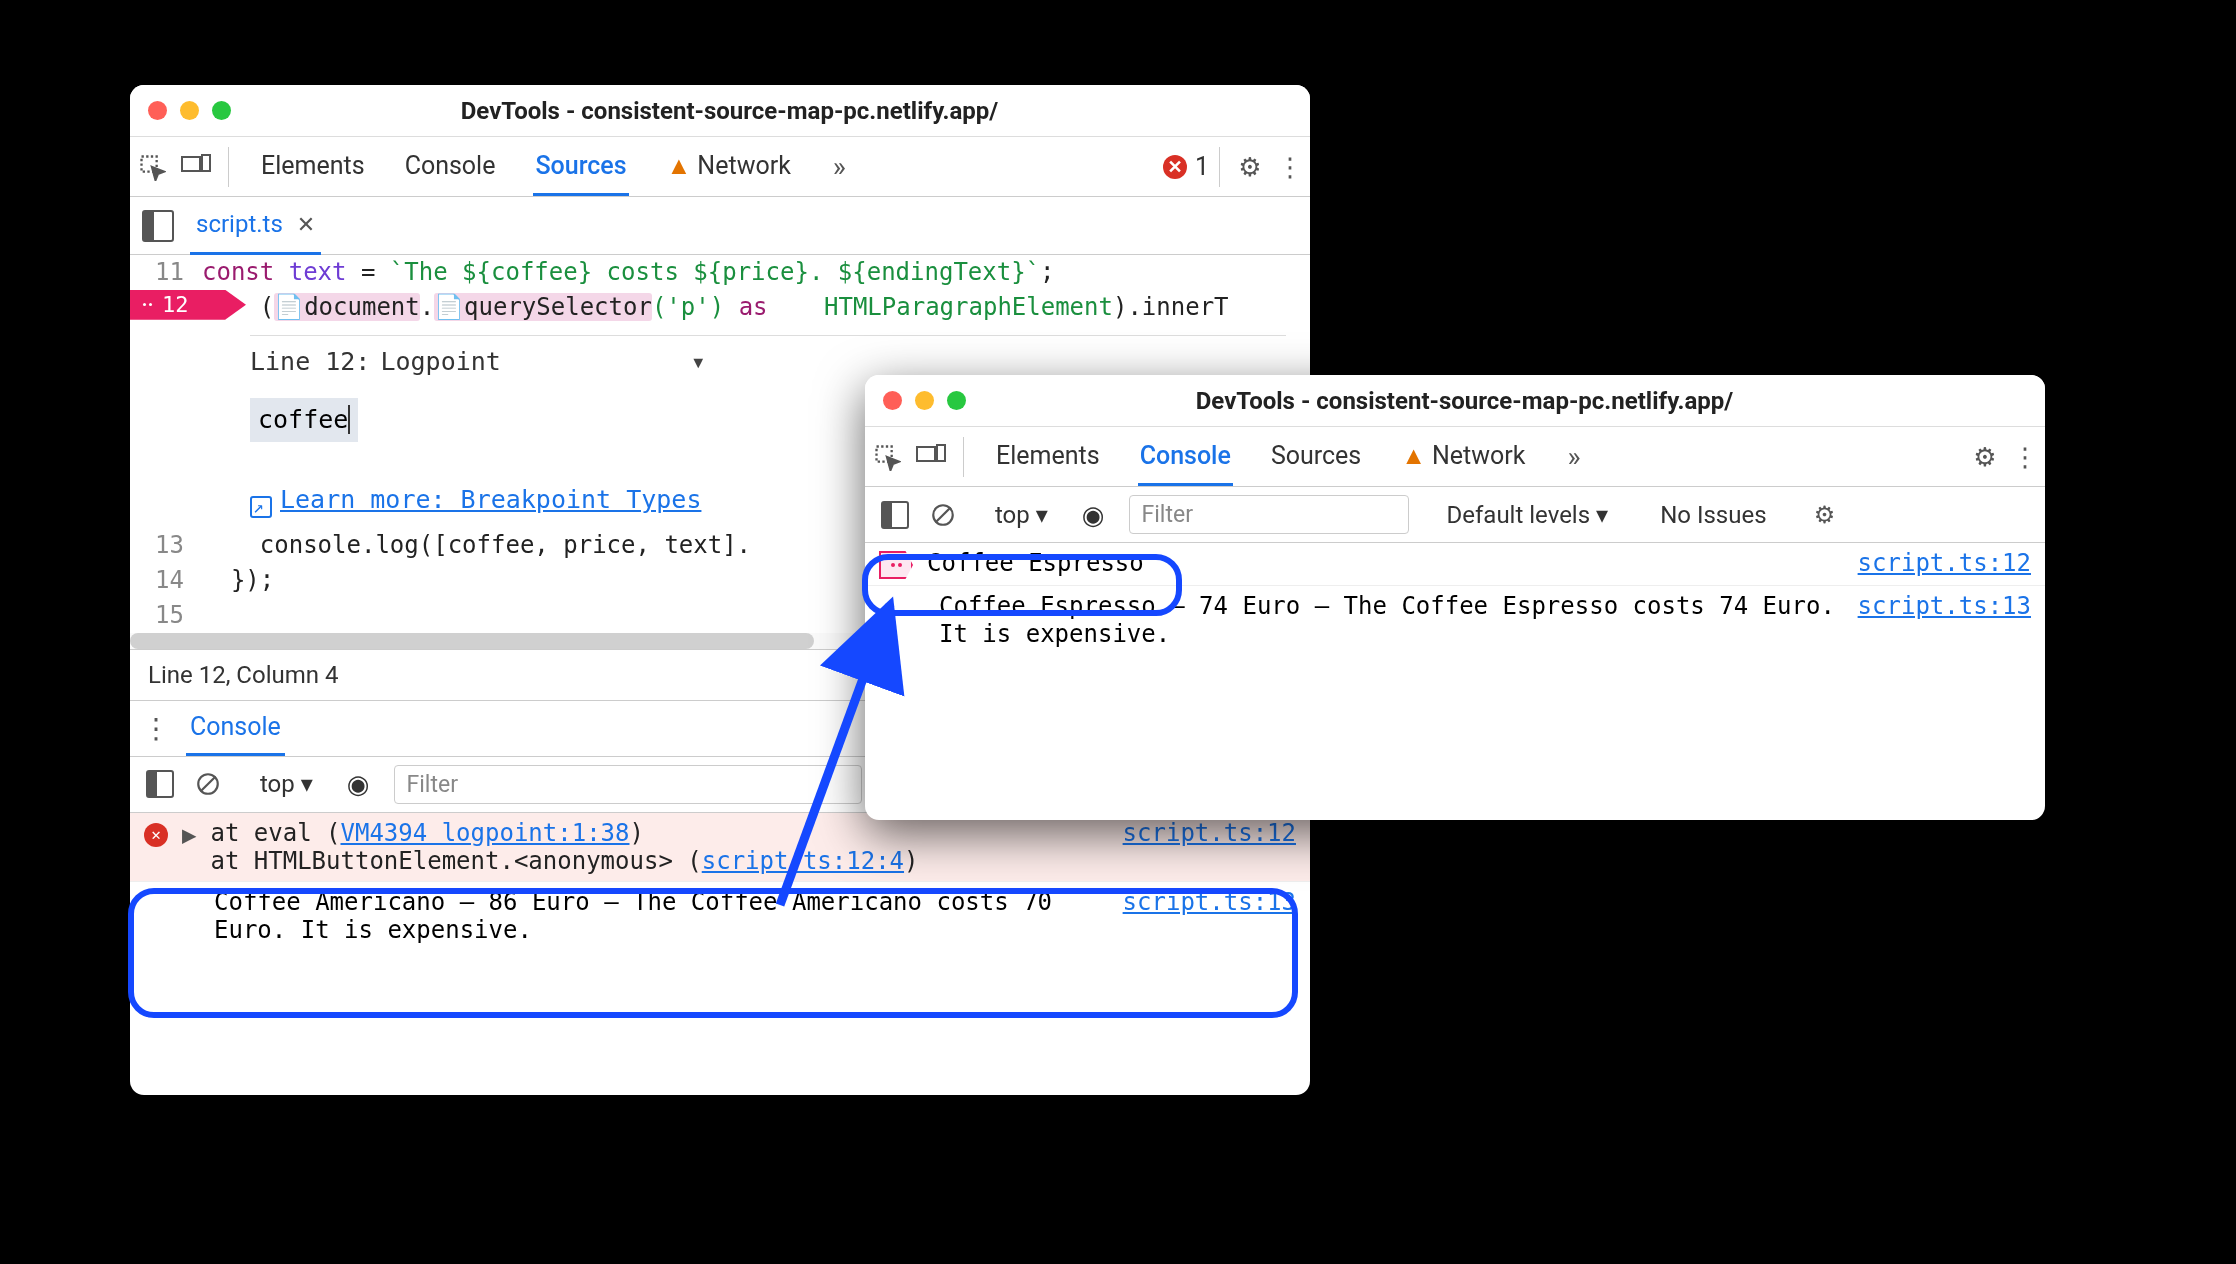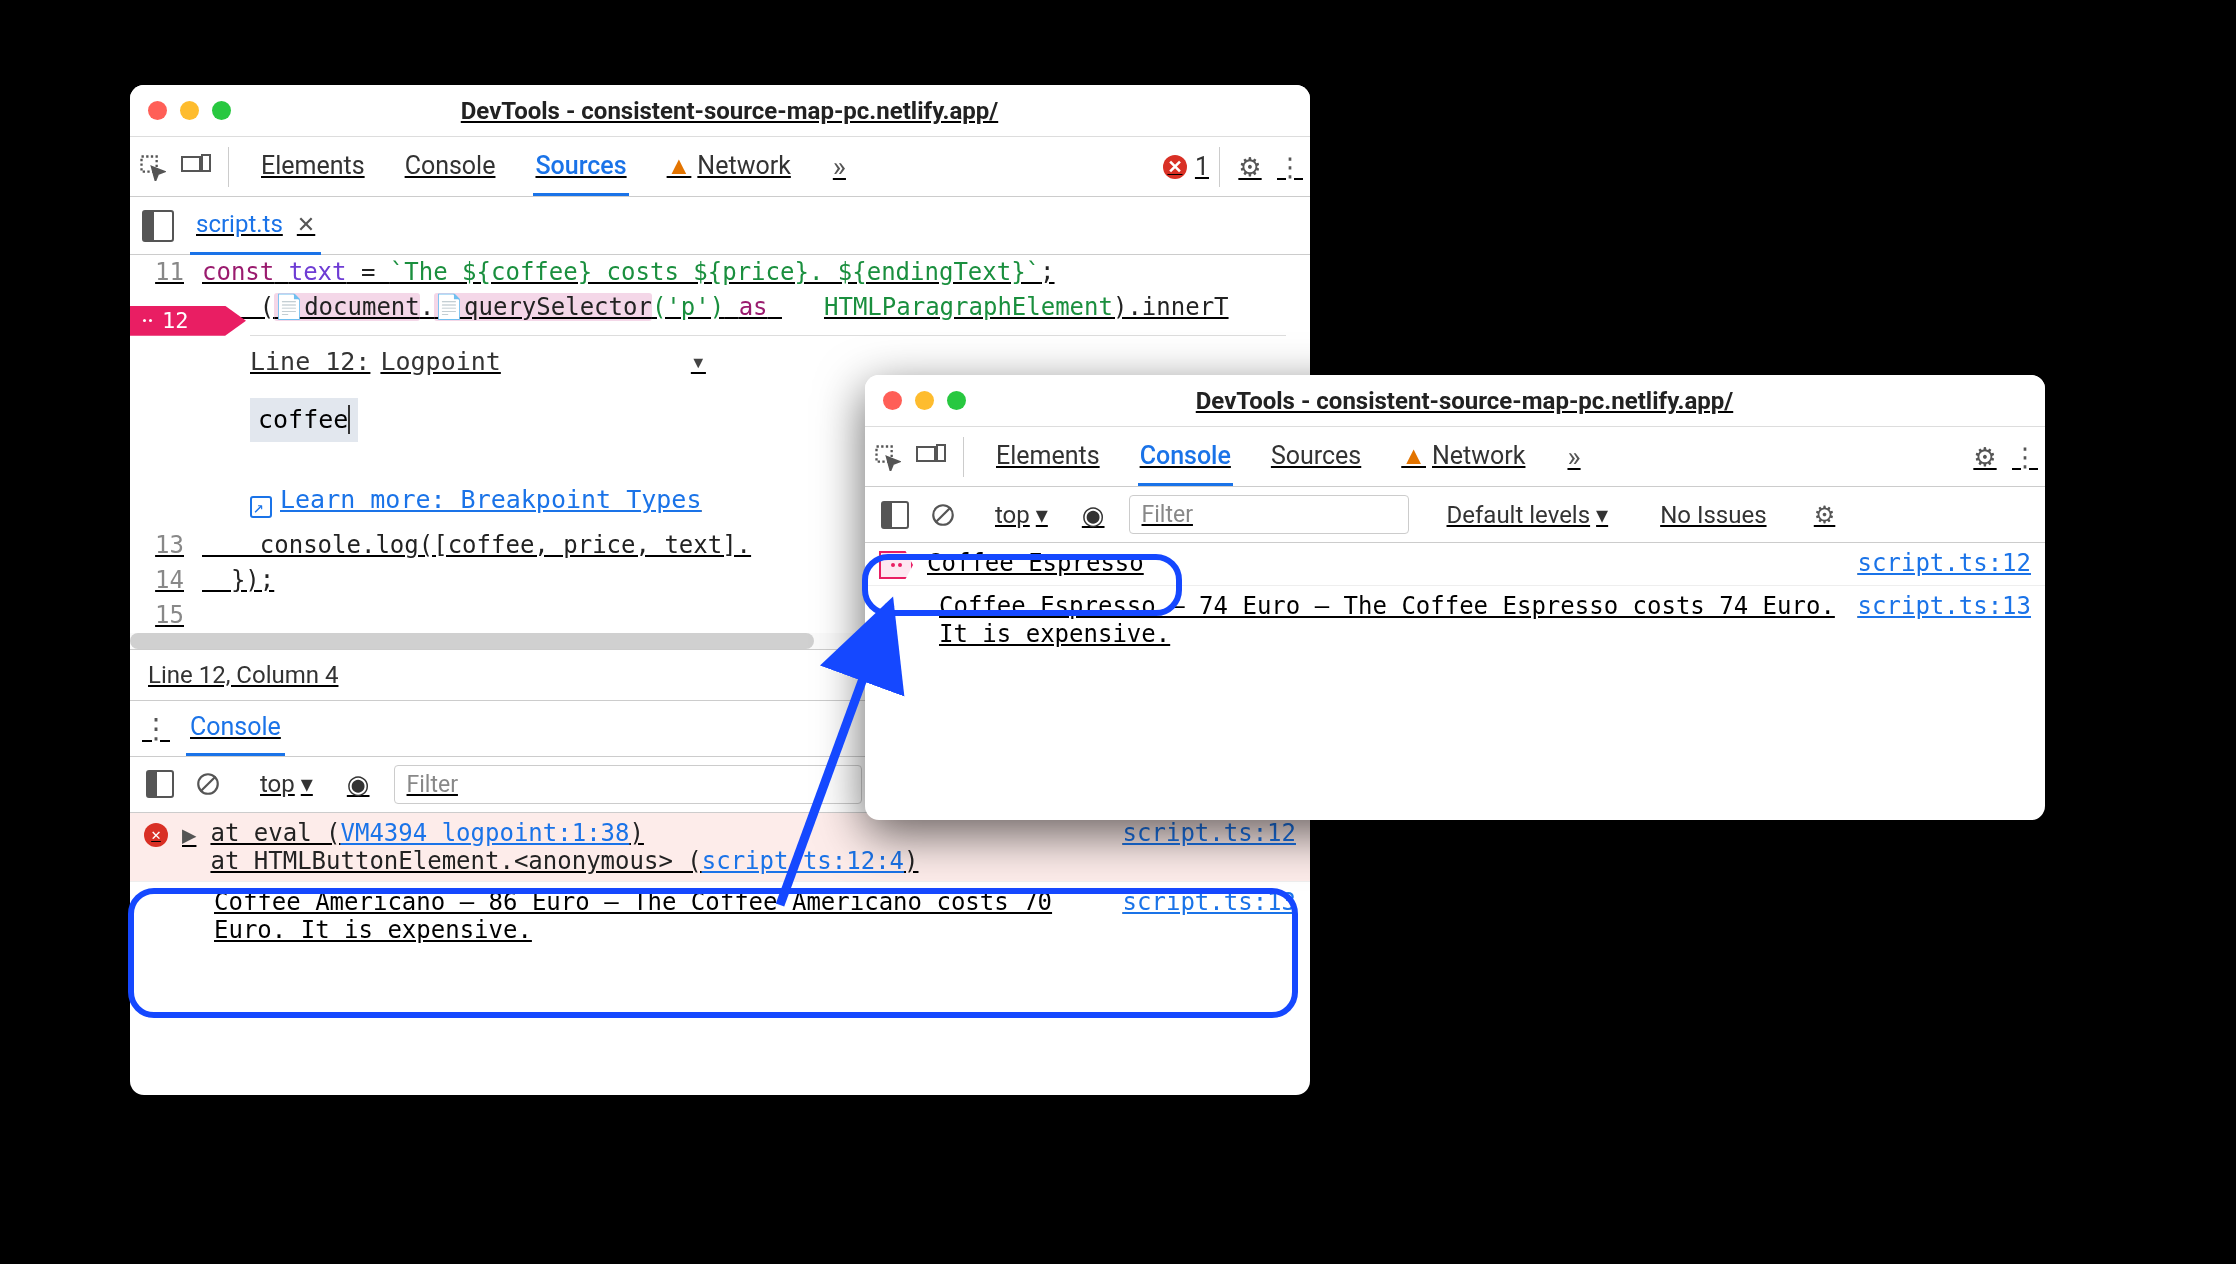--- a/index.html
+++ b/index.html
@@ -10,21 +10,20 @@
     height: 1264px;
     position: relative;
     overflow: hidden;
   }
   .window {
     position: absolute;
     background: #fff;
     border-radius: 14px;
     box-shadow: 0 14px 48px rgba(0,0,0,.6);
     overflow: hidden;
-    text-decoration: underline;
   }
   .win1 { left: 130px; top: 85px; width: 1180px; height: 1010px; }
   .win2 { left: 865px; top: 375px; width: 1180px; height: 445px; }
 
   .titlebar {
     height: 52px;
     display: flex;
     align-items: center;
     background: #fff;
     border-bottom: 1px solid #ddd;
@@ -75,21 +74,21 @@
   .code-row { display: flex; }
   .gutter { width: 72px; text-align: right; color: #888; padding-right: 18px; user-select: none; }
   .code { white-space: pre; color: #222; flex: 1; overflow: hidden; }
   .kw { color: #9a1b6e; }
   .str { color: #1a8f3e; }
   .fn-blue { color: #6e3cd4; }
   .cast { color: #1a8f3e; margin-left: 42px; }
 
   .bp-row { position: relative; }
   .bp-tag {
-    position: absolute; left: 0; top: 16px; height: 30px;
+    position: absolute; left: 0; top: 0; height: 30px;
     background: #e91e63;
     clip-path: polygon(0 0, 82% 0, 100% 50%, 82% 100%, 0 100%);
     width: 116px; display: flex; align-items: center; gap: 6px;
     padding-left: 8px;
   }
   .bp-tag .dots { width: 18px; height: 18px; display:flex; align-items:center; justify-content:center; gap:3px; }
   .bp-tag .dots i{ width:3px;height:3px;background:#fff;border-radius:50%; }
   .bp-tag .num { color: #fff; font-size: 22px; }
   .code .hl { background: #f4d7e8; border-radius: 3px; }
 

